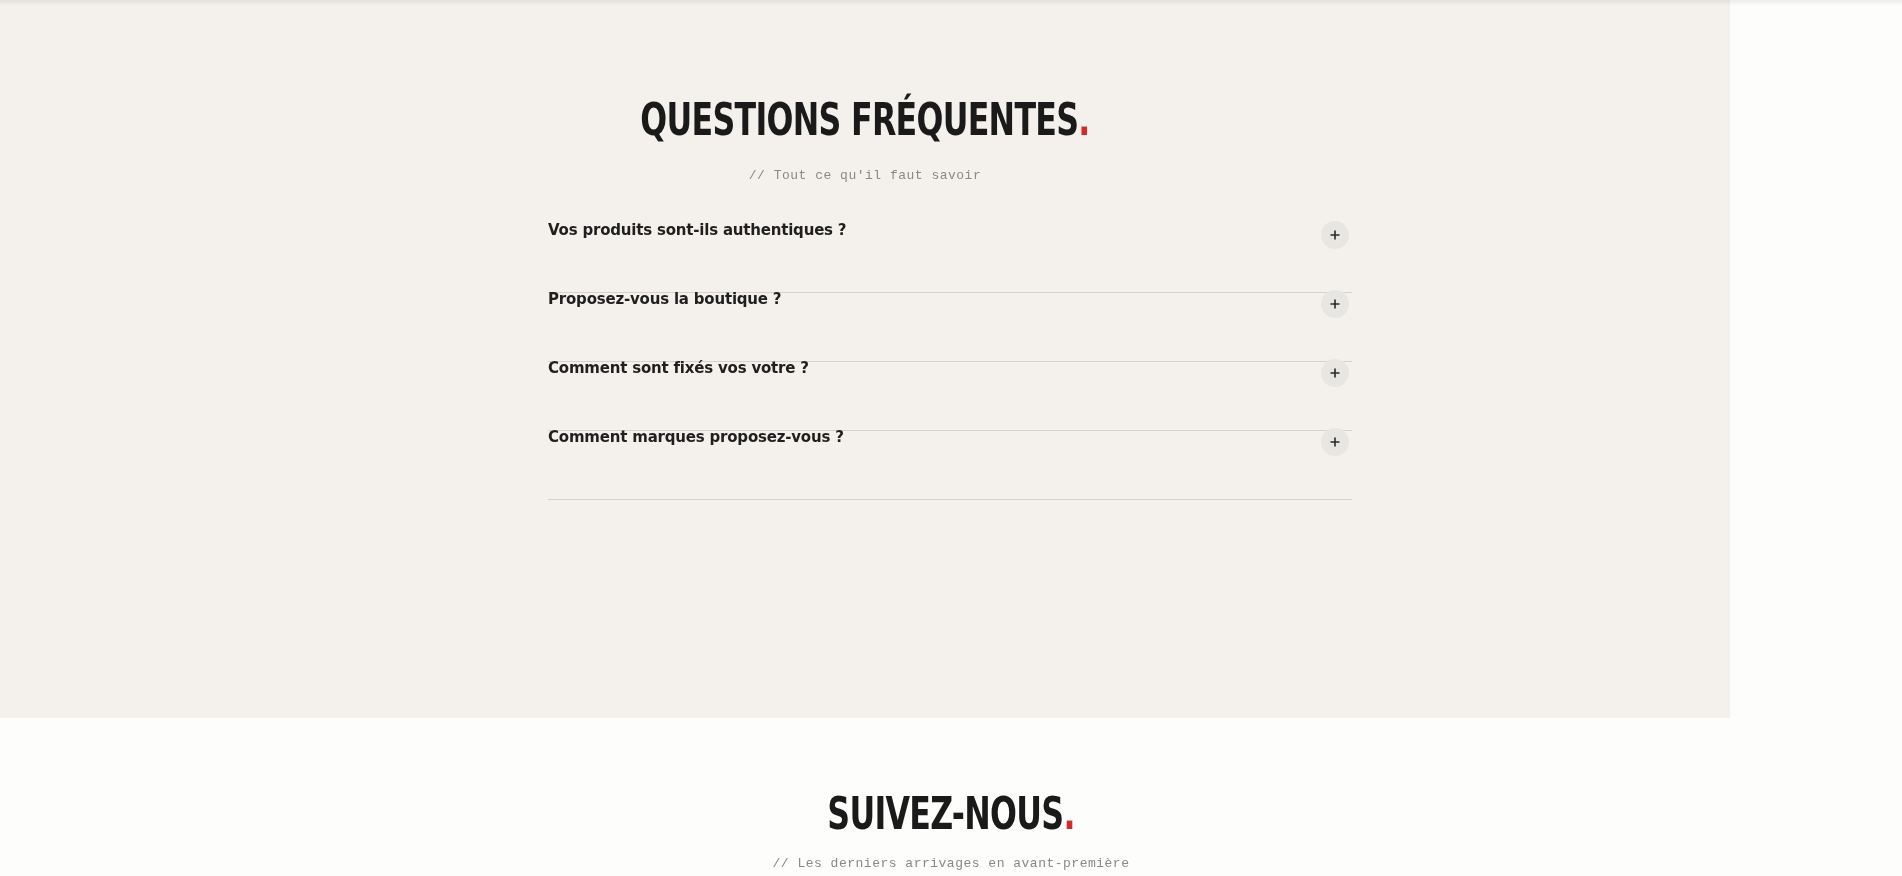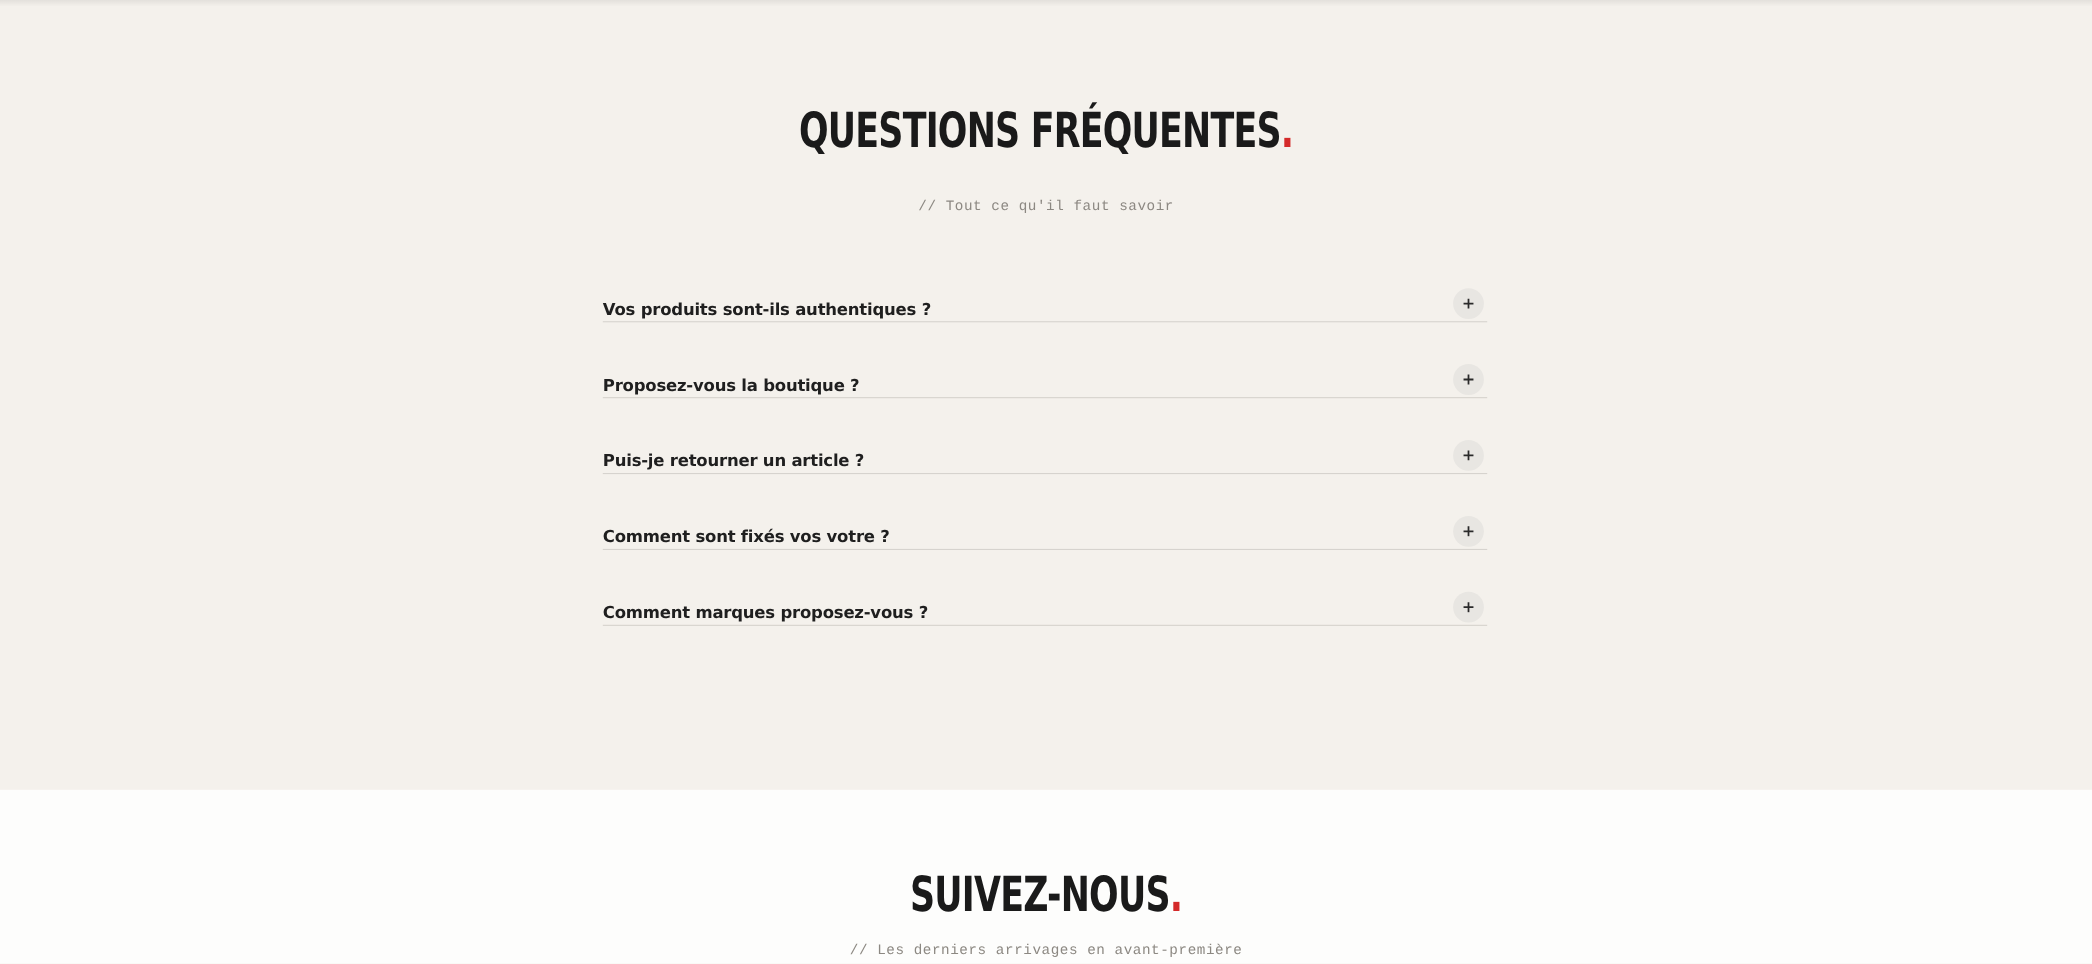--- a/index.html
+++ b/index.html
@@ -9,21 +9,21 @@
       font-family: "Liberation Sans", sans-serif;
       color: #1a1a1a;
       position: relative;
     }
     .top-shadow {
       position: absolute; top: 0; left: 0; right: 0; height: 6px;
       background: linear-gradient(to bottom, rgba(0,0,0,0.07), rgba(0,0,0,0));
       z-index: 2;
     }
     .faq-section {
-      position: absolute; top: 0; left: 0; width: 1902px; height: 718px;
+      position: absolute; top: 0; left: 0; width: 1730px; height: 718px;
       background: #f4f1ec;
     }
     .section-title {
       position: absolute; left: 0; width: 100%;
       text-align: center;
       font-family: "DejaVu Sans", sans-serif;
       font-weight: 700;
       font-size: 44px;
       letter-spacing: -1px;
       color: #1a1a1a;
@@ -34,28 +34,28 @@
     .section-title .dot { color: #d42a2a; }
     .faq-title { top: 98px; }
     .section-sub {
       position: absolute; left: 0; width: 100%;
       text-align: center;
       font-family: "Liberation Mono", monospace;
       font-size: 13px;
       color: #8c8882;
       letter-spacing: 0.5px;
     }
-    .faq-sub { top: 180px; }
+    .faq-sub { top: 168px; }
     .faq-list {
       position: absolute; top: 224px; left: 548px; width: 804px;
     }
     .faq-item {
       height: 69px;
       border-bottom: 1.5px solid #d6d3ce;
-      display: flex; align-items: flex-end; justify-content: space-between;
+      display: flex; align-items: flex-start; justify-content: space-between;
       cursor: pointer;
       padding-bottom: 2px;
     }
     .faq-q {
       font-family: "DejaVu Sans", sans-serif;
       font-size: 15px;
       font-weight: 700;
       color: #1f1f1f;
       letter-spacing: -0.2px;
       margin-top: -3px;
@@ -91,28 +91,20 @@
     </div>
     <div class="faq-item">
       <span class="faq-q">Proposez-vous la boutique ?</span>
       <span class="faq-toggle">
         <svg width="10" height="10" viewBox="0 0 10 10">
             <path d="M5 0.5v9M0.5 5h9" stroke="#2a2a2a" stroke-width="1.6"></path>
           </svg>
       </span>
     </div>
     <div class="faq-item">
-      <span class="faq-q">Puis-je retourner un article ?</span>
-      <span class="faq-toggle">
-        <svg width="10" height="10" viewBox="0 0 10 10">
-            <path d="M5 0.5v9M0.5 5h9" stroke="#2a2a2a" stroke-width="1.6"></path>
-          </svg>
-      </span>
-    </div>
-    <div class="faq-item">
       <span class="faq-q">Comment sont fixés vos votre ?</span>
       <span class="faq-toggle">
         <svg width="10" height="10" viewBox="0 0 10 10">
             <path d="M5 0.5v9M0.5 5h9" stroke="#2a2a2a" stroke-width="1.6"></path>
           </svg>
       </span>
     </div>
     <div class="faq-item">
       <span class="faq-q">Comment marques proposez-vous ?</span>
       <span class="faq-toggle">

